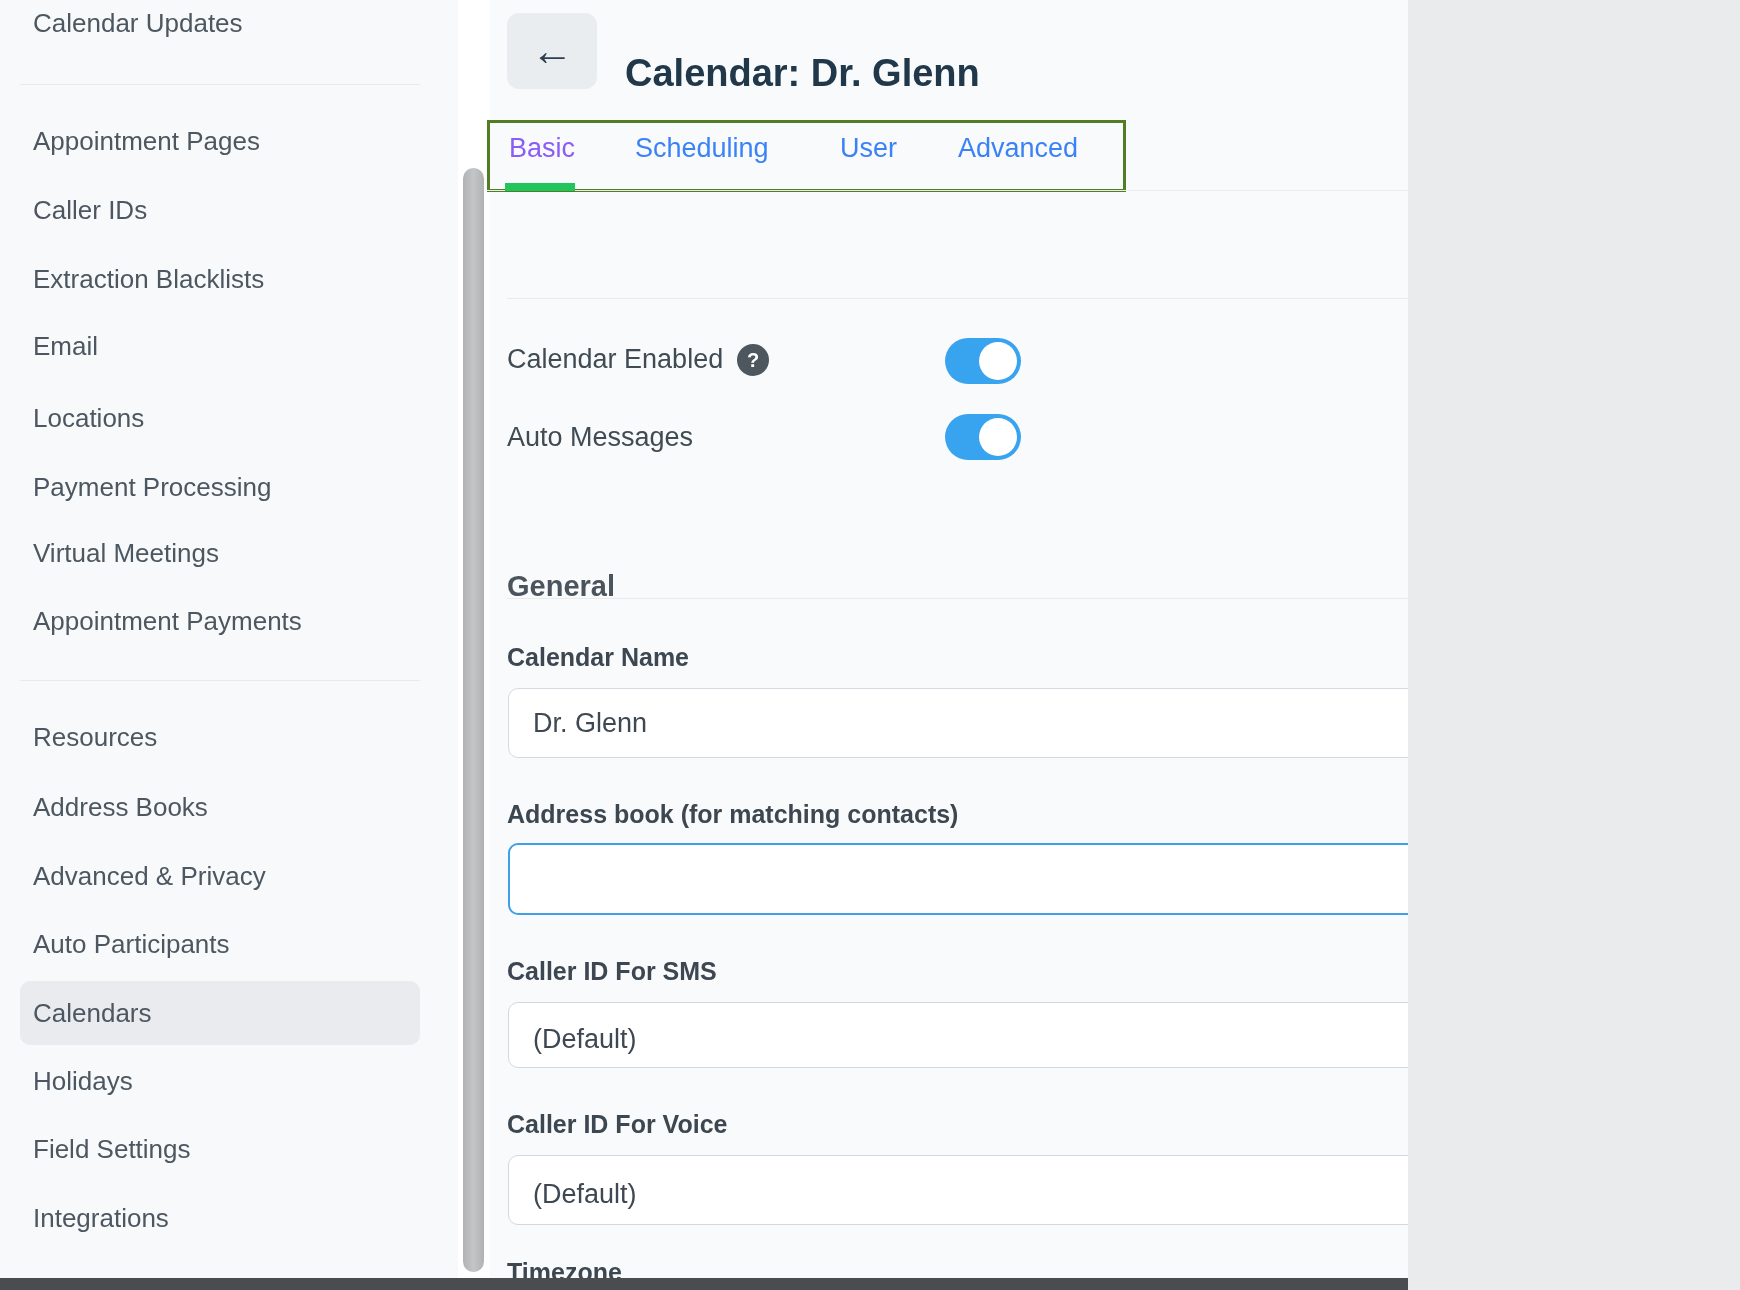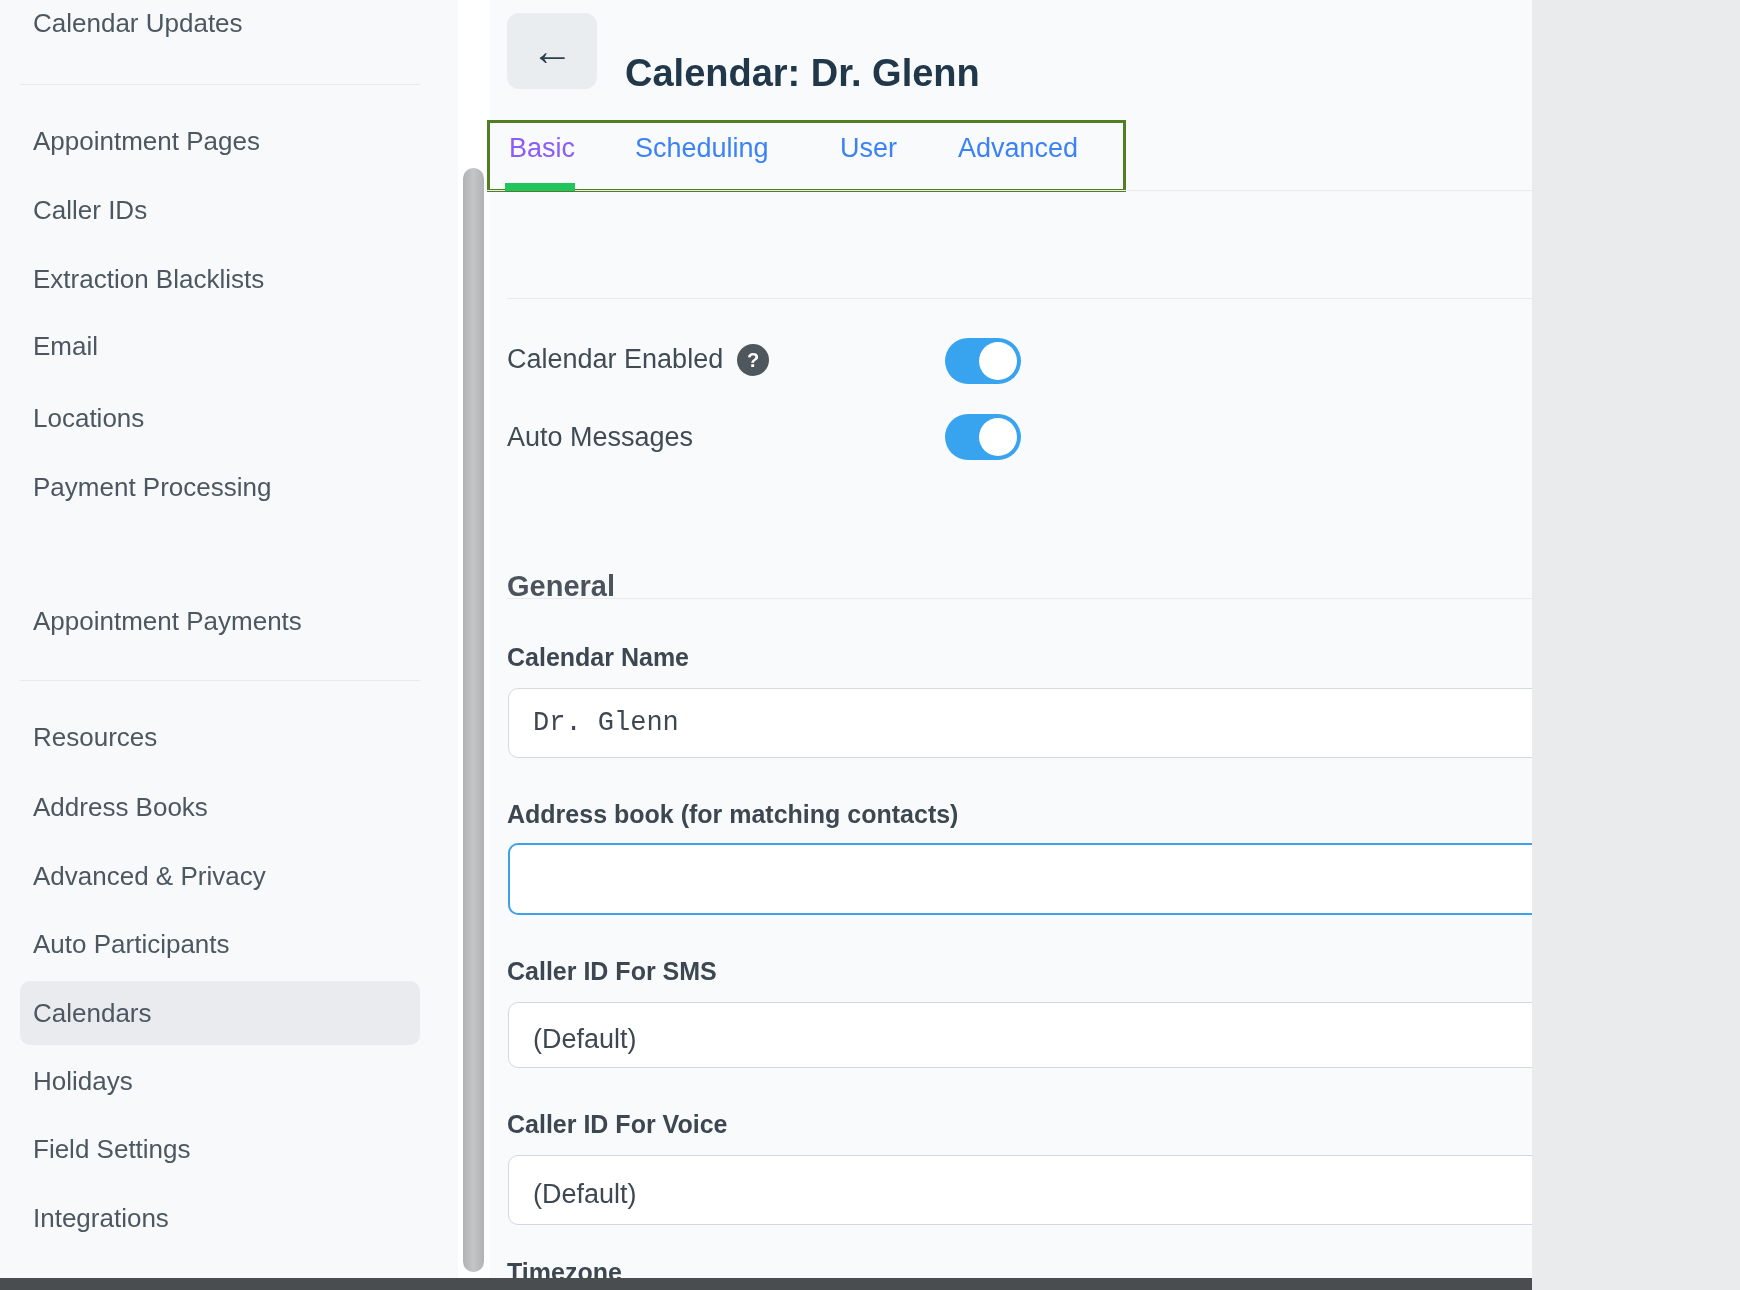--- a/index.html
+++ b/index.html
@@ -1,17 +1,17 @@
 <!DOCTYPE html>
 <html><head>
 <meta charset="utf-8">
 <style>
   html,body{margin:0;padding:0;background:#e9ebed;}
   .screen{
-    position:relative; width:1532px; height:1290px; overflow:hidden;
+    position:relative; width:1408px; height:1290px; overflow:hidden;
     background:#f8fafb; font-family:"Liberation Sans", sans-serif;
     -webkit-font-smoothing:antialiased;
   }
   
   .sidebar{position:absolute;left:0;top:0;width:458px;height:1278px;background:#f7f9fa;border-right:1px solid #eceef0;}
   .side-item{
     position:absolute;left:20px;width:400px;height:64px;border-radius:10px;
     display:flex;align-items:center;padding-left:13px;box-sizing:border-box;
     font-size:26px;color:#4d5761;cursor:pointer;white-space:nowrap;
   }
@@ -43,21 +43,21 @@
     display:inline-flex;align-items:center;justify-content:center;margin-left:14px;
     width:32px;height:32px;border-radius:50%;background:#4f575e;color:#ffffff;
     font-size:20px;font-weight:bold;cursor:pointer;
   }
   .toggle{position:absolute;left:945px;width:76px;height:46px;border-radius:23px;background:#38a3ee;cursor:pointer;}
   .toggle .knob{position:absolute;top:4px;right:4px;width:38px;height:38px;border-radius:50%;background:#ffffff;}
   .field-label{position:absolute;left:507px;font-size:25px;font-weight:bold;color:#3d4751;}
   .text-input{
     position:absolute;left:508px;width:1167px;height:70px;box-sizing:border-box;
     border:1px solid #d6d9e1;border-radius:10px;background:#ffffff;
-    font-family:Liberation Mono, monospace;font-size:27px;color:#3e4852;padding:0 24px;outline:none;
+    font-family:Liberation Sans, sans-serif;font-size:27px;color:#3e4852;padding:0 24px;outline:none;
   }
   .select{
     position:absolute;left:508px;width:1167px;height:70px;box-sizing:border-box;
     border:1px solid #d4d7df;border-radius:10px;background:#ffffff;cursor:pointer;
     display:flex;align-items:center;padding:8px 60px 0 24px;font-size:27px;color:#3e4852;
   }
   .select.focused{border:2px solid #3fa0ea;height:72px;}
   .select .chevron{position:absolute;right:24px;top:50%;transform:translateY(-50%);}
   
   .bottom-strip{position:absolute;left:0;top:1278px;width:1740px;height:12px;background:#4a4d50;z-index:20;}
@@ -69,20 +69,21 @@
 
   <nav class="sidebar">
     <div class="side-item" style="top:-9px">Calendar Updates</div>
     <div class="side-divider" style="top:84px"></div>
     <div class="side-item" style="top:109px">Appointment Pages</div>
     <div class="side-item" style="top:178px">Caller IDs</div>
     <div class="side-item" style="top:247px">Extraction Blacklists</div>
     <div class="side-item" style="top:314px">Email</div>
     <div class="side-item" style="top:386px">Locations</div>
     <div class="side-item" style="top:455px">Payment Processing</div>
+    <div class="side-item" style="top:521px">Virtual Meetings</div>
     <div class="side-item" style="top:589px">Appointment Payments</div>
     <div class="side-divider" style="top:680px"></div>
     <div class="side-item" style="top:705px">Resources</div>
     <div class="side-item" style="top:775px">Address Books</div>
     <div class="side-item" style="top:844px">Advanced &amp; Privacy</div>
     <div class="side-item" style="top:912px">Auto Participants</div>
     <div class="side-item active" style="top:981px">Calendars</div>
     <div class="side-item" style="top:1049px">Holidays</div>
     <div class="side-item" style="top:1117px">Field Settings</div>
     <div class="side-item" style="top:1186px">Integrations</div>

